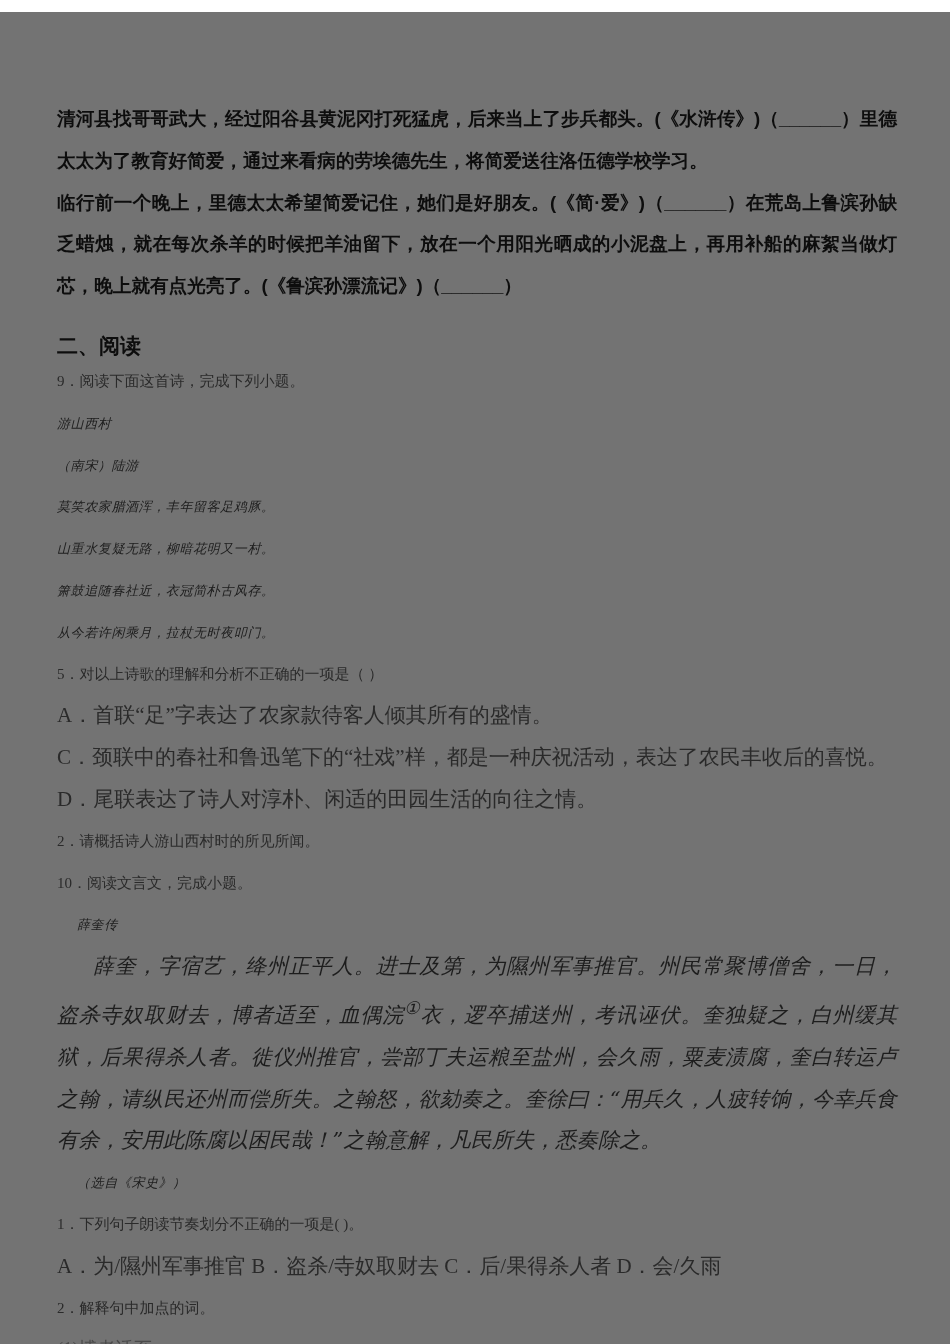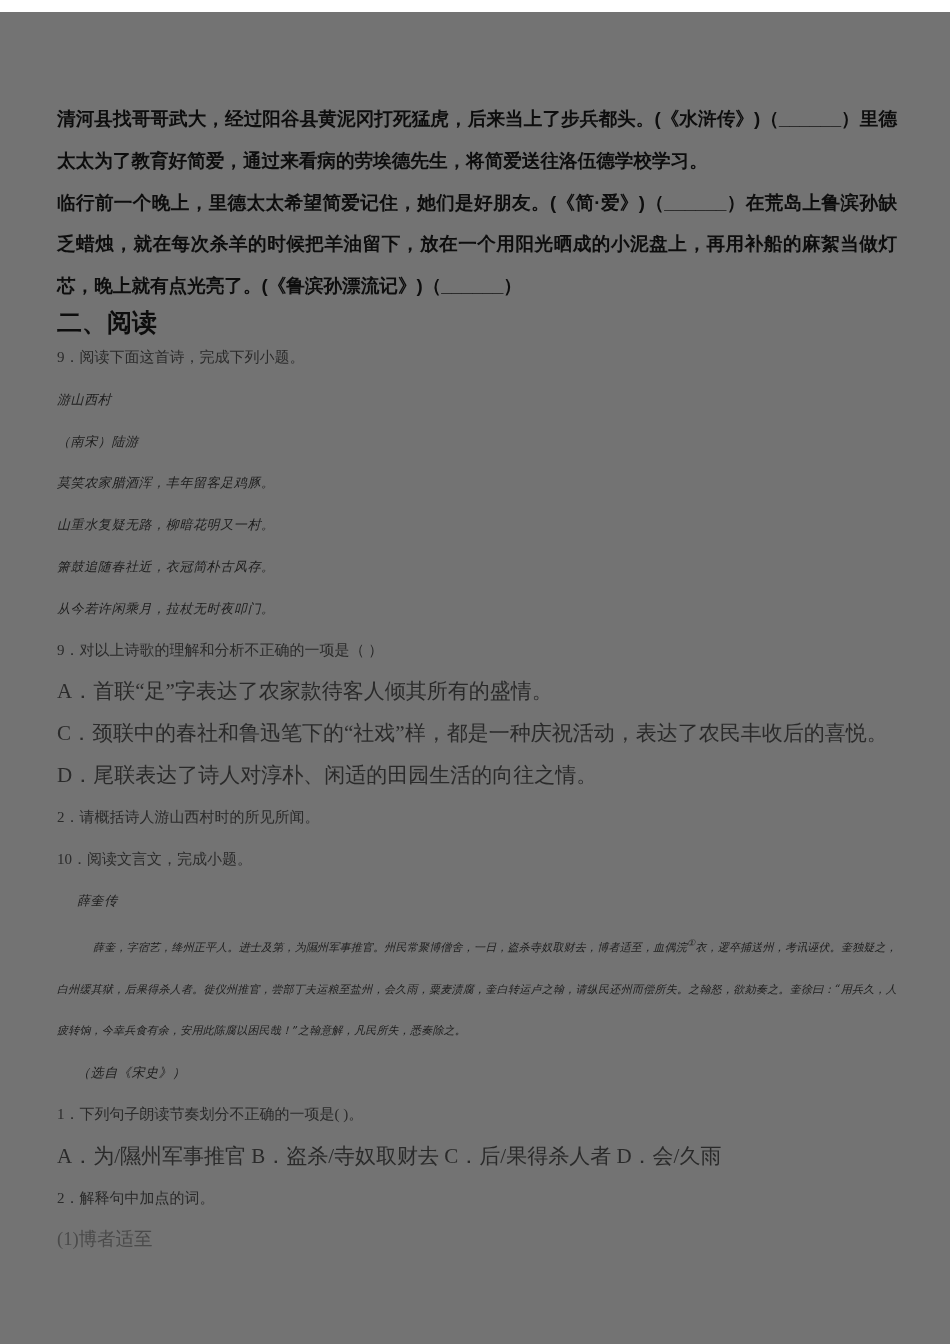--- a/index.html
+++ b/index.html
@@ -37,24 +37,24 @@
     line-height: 41.8px;
     color: #0d0d0d;
     text-align: justify;
     text-justify: inter-ideograph;
     white-space: normal;
   }
 
   .section-head {
     font-family: "Liberation Sans", "DejaVu Sans", sans-serif;
     font-weight: 700;
-    font-size: 25px;
+    font-size: 21px;
     line-height: 30px;
     color: #0d0d0d;
-    margin-top: 0;
+    margin-top: 24px;
   }
 
   .q-line {
     font-size: 15px;
     line-height: 41.8px;
     color: #2a2a2a;
     white-space: nowrap;
   }
 
   
@@ -63,21 +63,21 @@
     font-style: italic;
     font-size: 13px;
     line-height: 41.8px;
     color: #1d1d1d;
     letter-spacing: 0.6px;
     white-space: nowrap;
   }
   .kai-body {
     font-family: "DejaVu Serif", "Liberation Serif", serif;
     font-style: italic;
-    font-size: 11px;
+    font-size: 21px;
     line-height: 41.8px;
     color: #1d1d1d;
     letter-spacing: 0.2px;
     text-align: justify;
     text-justify: inter-ideograph;
     white-space: normal;
   }
   .indent1 { padding-left: 20px; }
   .indent2 { text-indent: 36px; }
 
@@ -115,21 +115,21 @@
 
     <div class="q-line">9．阅读下面这首诗，完成下列小题。</div>
 
     <div class="kai">游山西村</div>
     <div class="kai">（南宋）陆游</div>
     <div class="kai">莫笑农家腊酒浑，丰年留客足鸡豚。</div>
     <div class="kai">山重水复疑无路，柳暗花明又一村。</div>
     <div class="kai">箫鼓追随春社近，衣冠简朴古风存。</div>
     <div class="kai">从今若许闲乘月，拉杖无时夜叩门。</div>
 
-    <div class="q-line">9．对以上诗歌的理解和分析不正确的一项是（        ）</div>
+    <div class="q-line">5．对以上诗歌的理解和分析不正确的一项是（        ）</div>
     <div class="opt">A．首联“足”字表达了农家款待客人倾其所有的盛情。</div>
     <div class="opt">C．颈联中的春社和鲁迅笔下的“社戏”样，都是一种庆祝活动，表达了农民丰收后的喜悦。</div>
     <div class="opt">D．尾联表达了诗人对淳朴、闲适的田园生活的向往之情。</div>
     <div class="q-line">2．请概括诗人游山西村时的所见所闻。</div>
 
     <div class="q-line">10．阅读文言文，完成小题。</div>
 
     <div class="kai indent1">薛奎传</div>
 
     <div class="kai-body indent2">薛奎，字宿艺，绛州正平人。进士及第，为隰州军事推官。州民常聚博僧舍，一日，盗杀寺奴取财去，博者适至，血偶浣<sup>①</sup>衣，逻卒捕送州，考讯诬伏。奎独疑之，白州缓其狱，后果得杀人者。徙仪州推官，尝部丁夫运粮至盐州，会久雨，粟麦渍腐，奎白转运卢之翰，请纵民还州而偿所失。之翰怒，欲劾奏之。奎徐曰：“用兵久，人疲转饷，今幸兵食有余，安用此陈腐以困民哉！”之翰意解，凡民所失，悉奏除之。</div>

